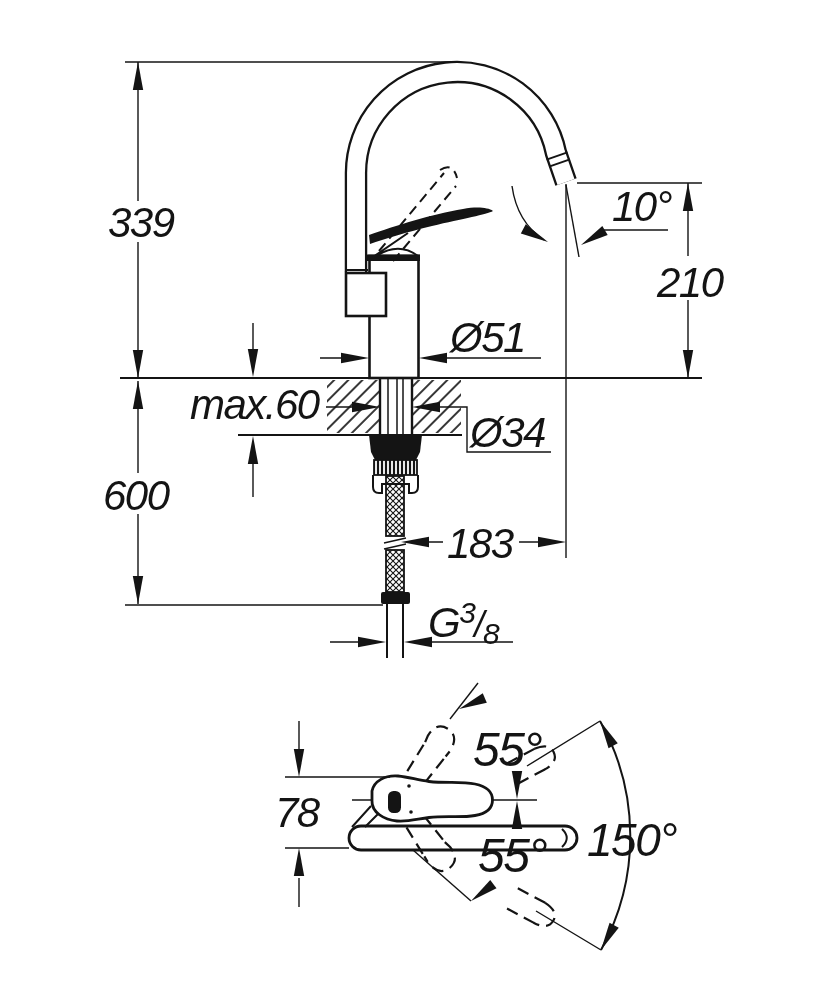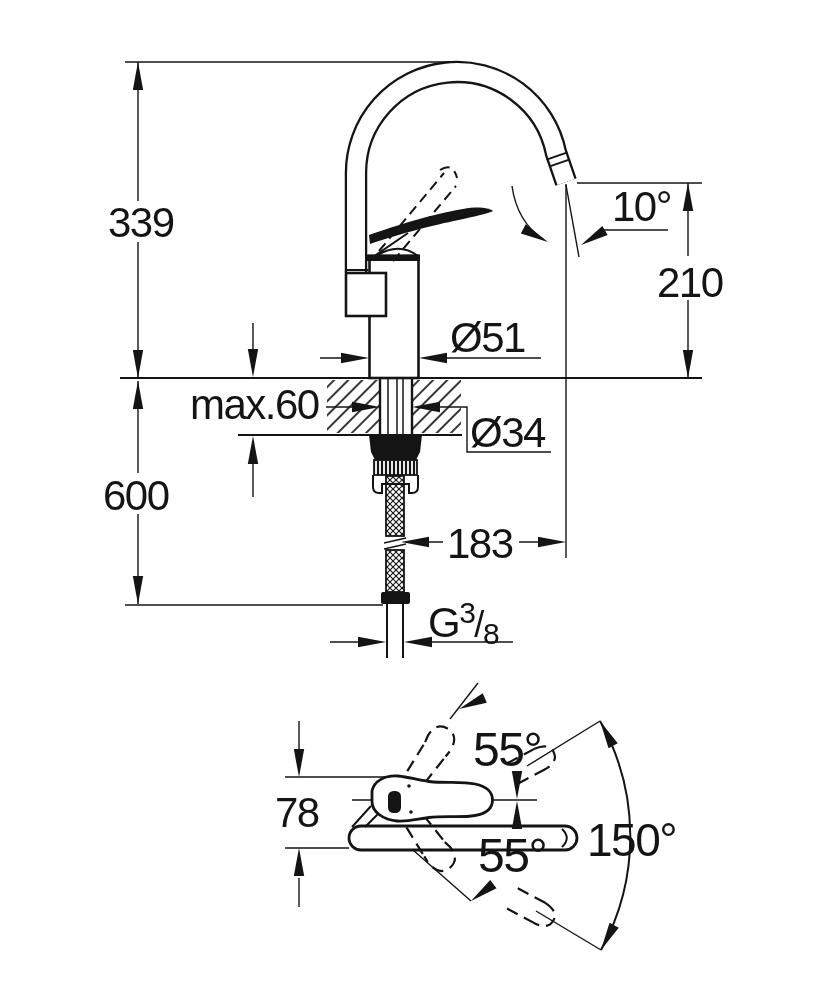--- a/index.html
+++ b/index.html
@@ -1,17 +1,17 @@
 <!DOCTYPE html>
 <html><head>
 <meta charset="utf-8">
 <title></title>
 <style>
   html,body{margin:0;padding:0;background:#ffffff;}
-  .stage{position:relative;width:834px;height:1000px;background:#ffffff;overflow:hidden;}
+  .stage{position:relative;width:834px;height:1000px;background:#ffffff;overflow:hidden;font-style:italic;}
   svg{display:block;}
   .dim-text{font-family:"Liberation Sans","DejaVu Sans",sans-serif;font-size:42px;fill:#141414;letter-spacing:-1.5px;}
   .dim-text-lg{font-family:"Liberation Sans","DejaVu Sans",sans-serif;font-size:48px;fill:#141414;letter-spacing:-1.5px;}
   .dim-text-md{font-family:"Liberation Sans","DejaVu Sans",sans-serif;font-size:46px;fill:#141414;letter-spacing:-1.5px;}
   .thin{stroke:#141414;stroke-width:1.4;fill:none;}
   .med{stroke:#141414;stroke-width:2;fill:none;}
   .mainw{stroke:#141414;stroke-width:2.6;fill:#ffffff;}
   .blk{fill:#141414;stroke:none;}
   .ghost{stroke:#141414;stroke-width:2.2;fill:none;stroke-dasharray:12 7;}
   .hdash{stroke:#141414;stroke-width:2;fill:none;stroke-dasharray:10 6;}

